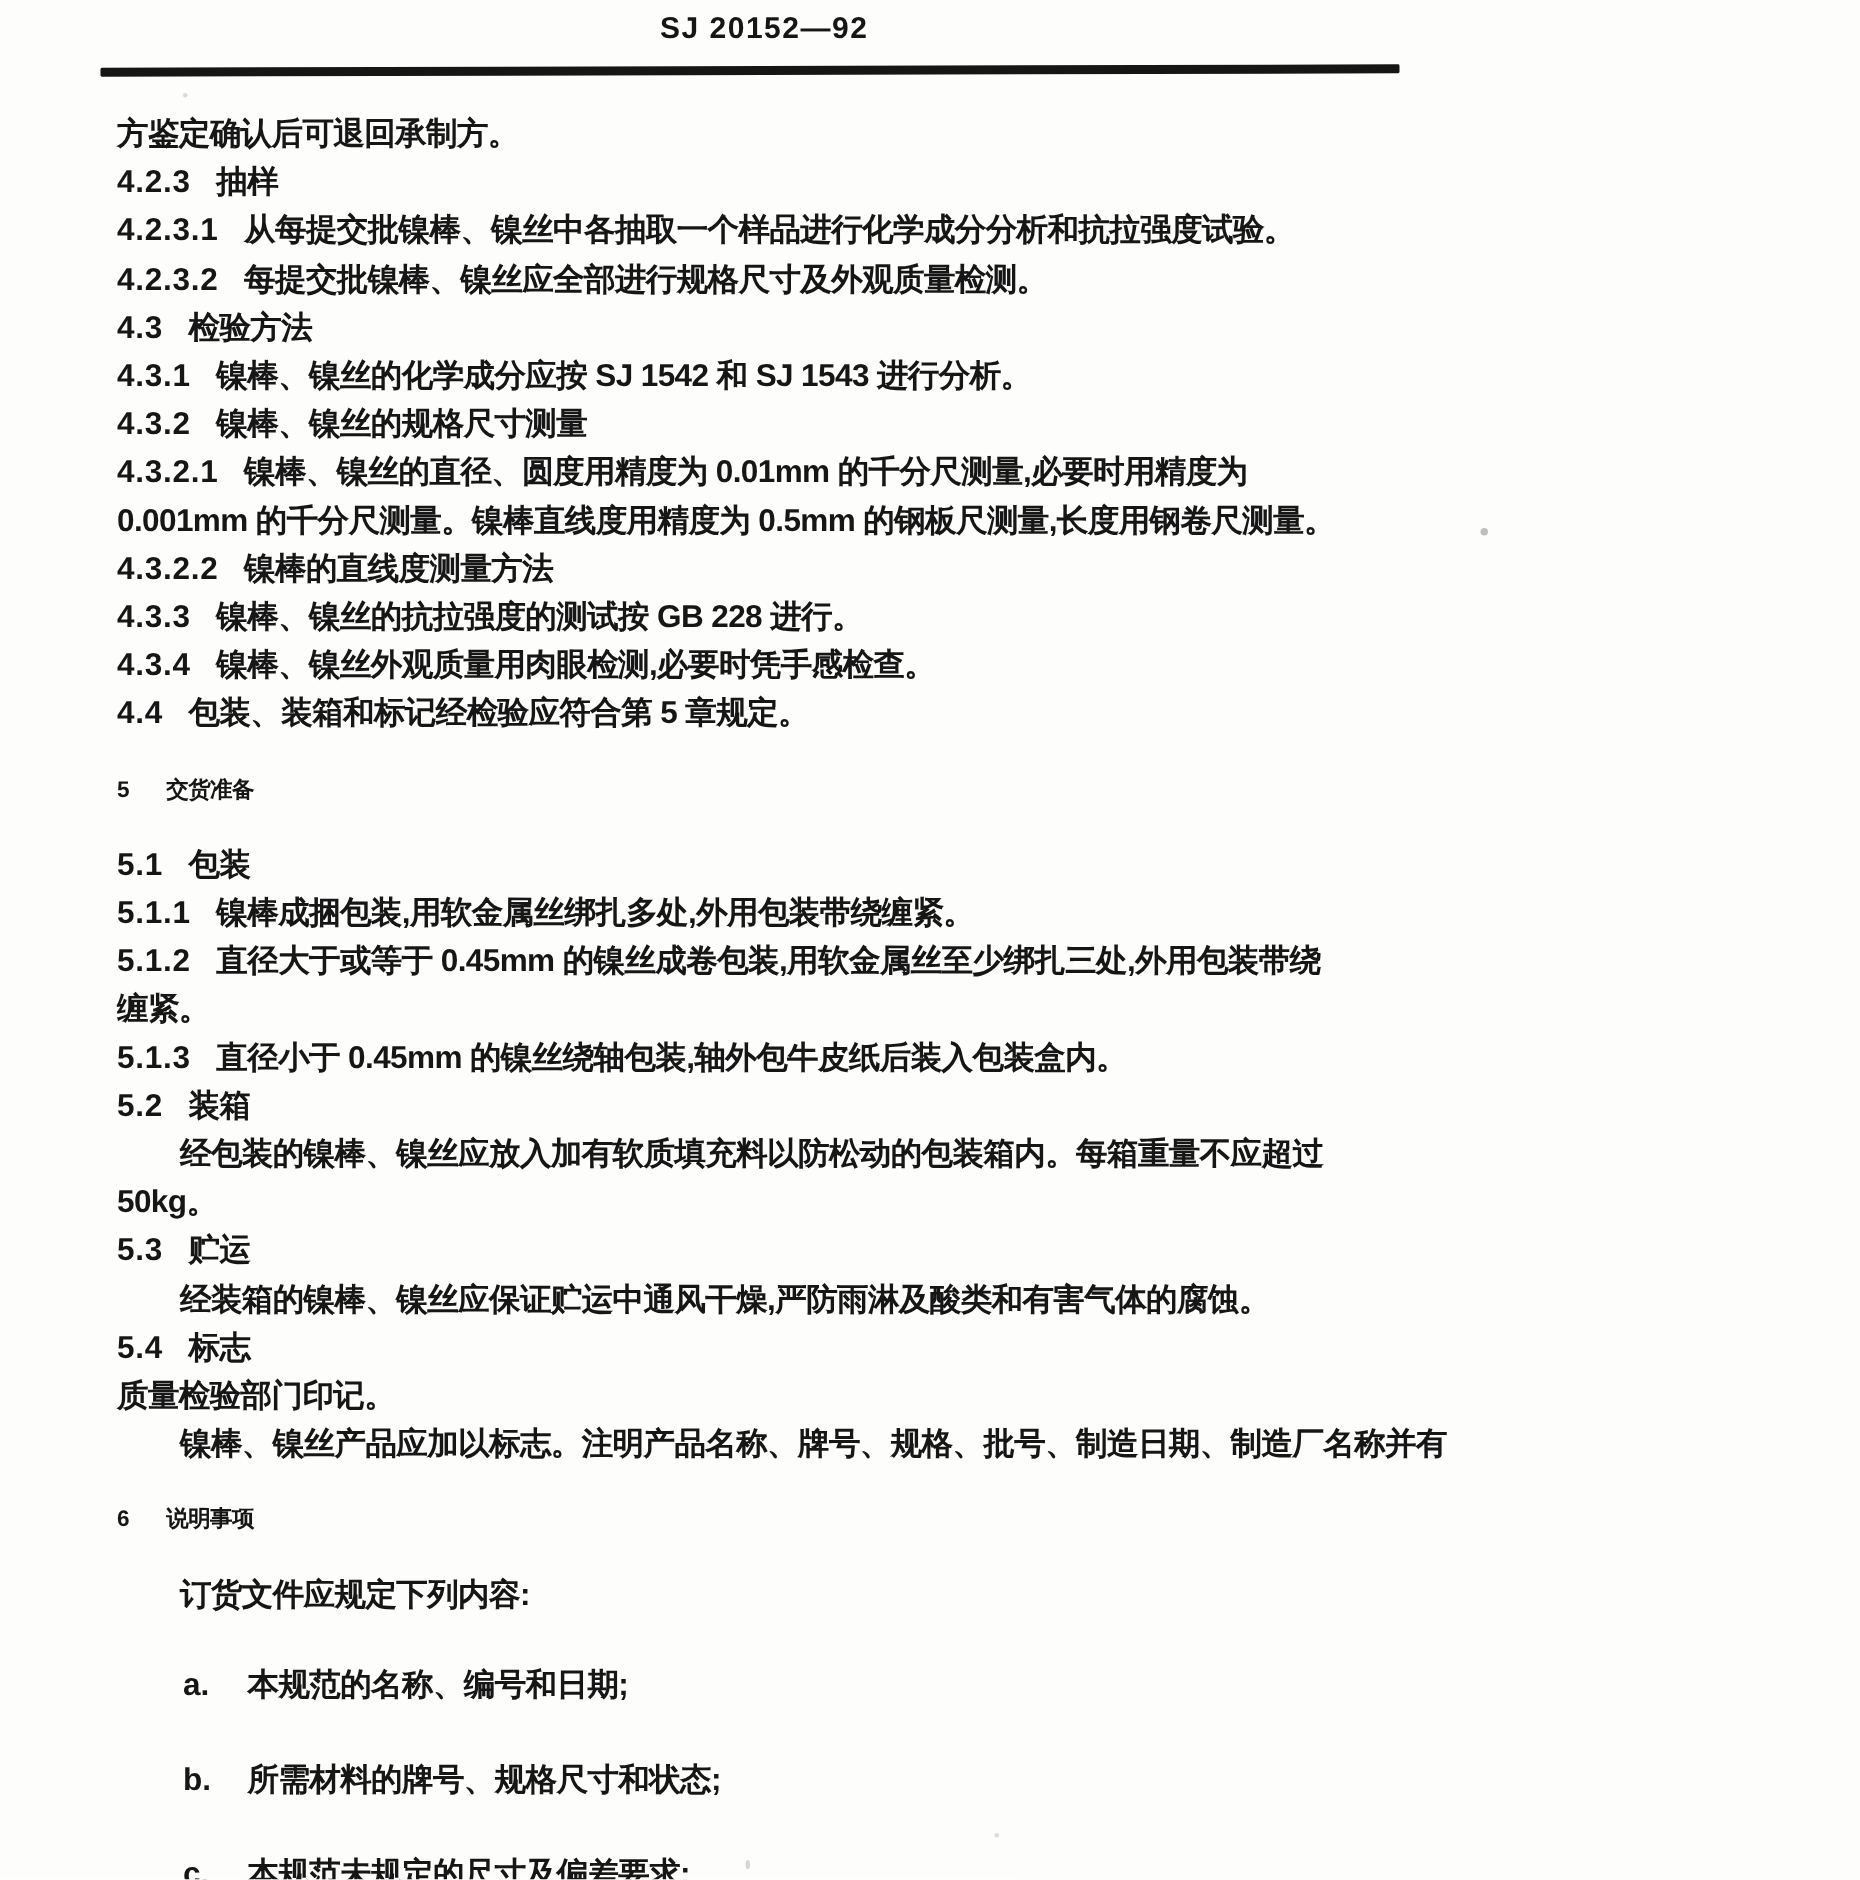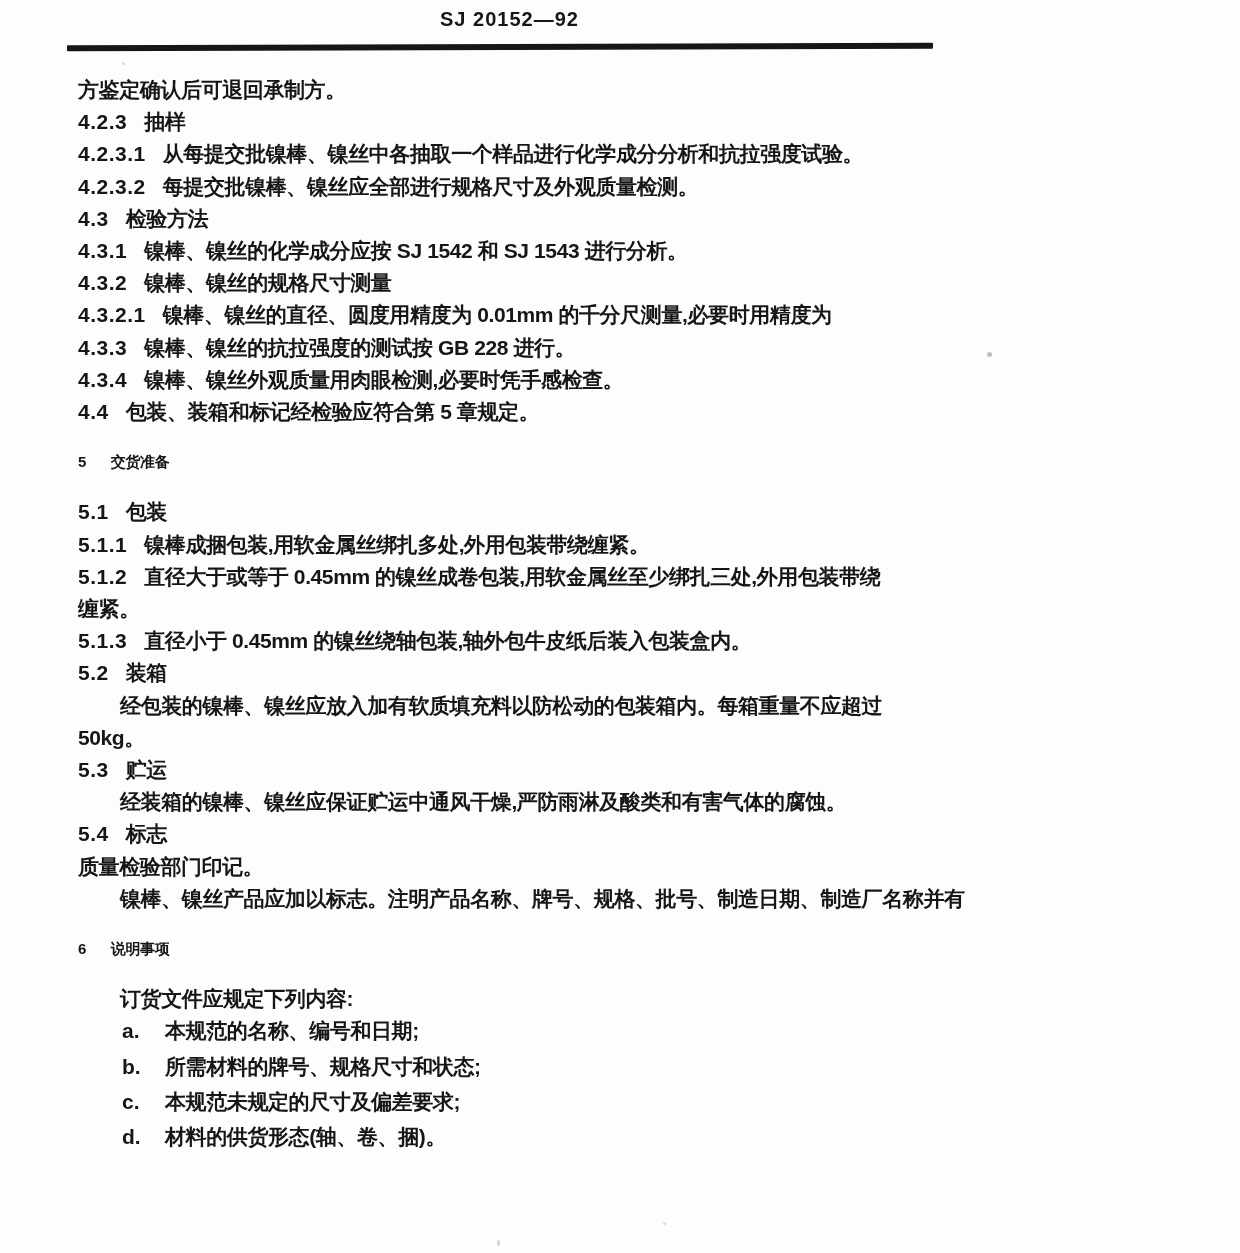--- a/index.html
+++ b/index.html
@@ -45,21 +45,21 @@
     letter-spacing: -0.4px;
     font-weight: 600;
     white-space: nowrap;
     color: #161616;
   }
   .line .num {
     font-weight: 700;
     letter-spacing: 0.5px;
     font-family: "Liberation Sans", sans-serif;
   }
-  .line .num:not(:empty) { margin-right: 17px; }
+  .line .num:not(:empty) { margin-right: 17px; margin-top: 28px; }
   .line.heading {
     margin-top: 18px;
     margin-bottom: 18px;
     font-weight: 700;
     font-size: 15px;
   }
   .line.heading .num:not(:empty) { margin-right: 24px; }
   .line.indent { text-indent: 42px; }
   .line.list { padding-left: 44px; margin-bottom: 3px; }
   .line.list .num {
@@ -86,20 +86,22 @@
 
   <div class="content" id="content">
       <div class="line body"><span class="num"></span><span class="txt">方鉴定确认后可退回承制方。</span></div>
       <div class="line clause"><span class="num">4.2.3</span><span class="txt">抽样</span></div>
       <div class="line clause"><span class="num">4.2.3.1</span><span class="txt">从每提交批镍棒、镍丝中各抽取一个样品进行化学成分分析和抗拉强度试验。</span></div>
       <div class="line clause"><span class="num">4.2.3.2</span><span class="txt">每提交批镍棒、镍丝应全部进行规格尺寸及外观质量检测。</span></div>
       <div class="line clause"><span class="num">4.3</span><span class="txt">检验方法</span></div>
       <div class="line clause"><span class="num">4.3.1</span><span class="txt">镍棒、镍丝的化学成分应按 SJ 1542 和 SJ 1543 进行分析。</span></div>
       <div class="line clause"><span class="num">4.3.2</span><span class="txt">镍棒、镍丝的规格尺寸测量</span></div>
       <div class="line clause"><span class="num">4.3.2.1</span><span class="txt">镍棒、镍丝的直径、圆度用精度为 0.01mm 的千分尺测量,必要时用精度为</span></div>
+      <div class="line body"><span class="num"></span><span class="txt">0.001mm 的千分尺测量。镍棒直线度用精度为 0.5mm 的钢板尺测量,长度用钢卷尺测量。</span></div>
+      <div class="line clause"><span class="num">4.3.2.2</span><span class="txt">镍棒的直线度测量方法</span></div>
       <div class="line clause"><span class="num">4.3.3</span><span class="txt">镍棒、镍丝的抗拉强度的测试按 GB 228 进行。</span></div>
       <div class="line clause"><span class="num">4.3.4</span><span class="txt">镍棒、镍丝外观质量用肉眼检测,必要时凭手感检查。</span></div>
       <div class="line clause"><span class="num">4.4</span><span class="txt">包装、装箱和标记经检验应符合第 5 章规定。</span></div>
       <div class="line heading"><span class="num">5</span><span class="txt">交货准备</span></div>
       <div class="line clause"><span class="num">5.1</span><span class="txt">包装</span></div>
       <div class="line clause"><span class="num">5.1.1</span><span class="txt">镍棒成捆包装,用软金属丝绑扎多处,外用包装带绕缠紧。</span></div>
       <div class="line clause"><span class="num">5.1.2</span><span class="txt">直径大于或等于 0.45mm 的镍丝成卷包装,用软金属丝至少绑扎三处,外用包装带绕</span></div>
       <div class="line body"><span class="num"></span><span class="txt">缠紧。</span></div>
       <div class="line clause"><span class="num">5.1.3</span><span class="txt">直径小于 0.45mm 的镍丝绕轴包装,轴外包牛皮纸后装入包装盒内。</span></div>
       <div class="line clause"><span class="num">5.2</span><span class="txt">装箱</span></div>

